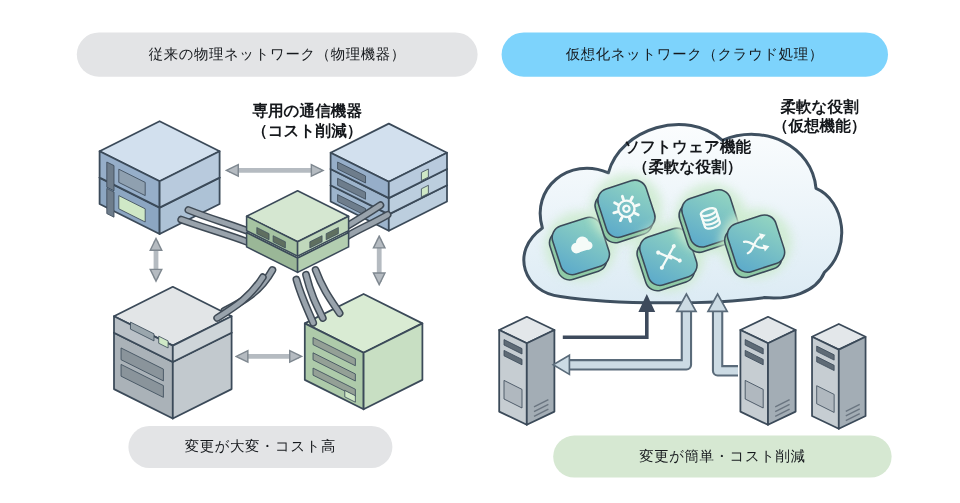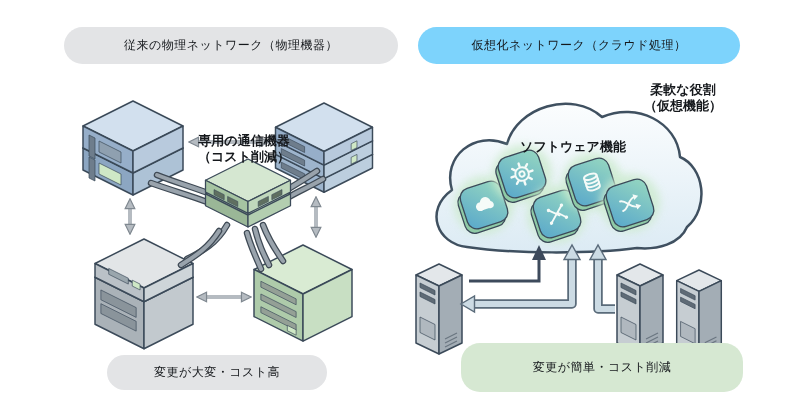--- a/index.html
+++ b/index.html
@@ -39,21 +39,21 @@
   .cableOut{fill:none;stroke:#3f4a55;stroke-width:6.5;stroke-linecap:round;}
   .cableIn{fill:none;stroke:#99a3ac;stroke-width:4;stroke-linecap:round;}
   .darrow{stroke:#b5bbc1;stroke-width:4;}
   .icon{stroke:#f5fbf8;stroke-width:1.9;fill:none;stroke-linecap:round;}
 </style>
 </head>
 <body>
 
 <div class="badge gray" style="left:64px;top:27px;width:334px;height:37px;">従来の物理ネットワーク（物理機器）</div>
 
-<div class="lbl" style="left:174px;top:86px;width:140px;margin-top:47px;">
+<div class="lbl" style="left:186px;top:86px;width:140px;">
   <span>専用の通信機器</span><br>
   <span>（コスト削減）</span>
 </div>
 
 <svg style="left:55px;top:85px;" width="345" height="270" viewBox="0 0 345 270">
   <defs>
     <g id="slab">
       <polygon class="ft" points="0,0 50,25 0,50 -50,25"></polygon>
       <polygon class="fl" points="-50,25 0,50 0,72 -50,47"></polygon>
       <polygon class="fr" points="0,50 50,25 50,47 0,72"></polygon>
@@ -294,17 +294,18 @@
       <polygon points="62.5,214 62.5,230 49,222" fill="#ccdbe4" stroke="#5a6b7a" stroke-width="1.4"></polygon>
     </g>
     <g>
       <path d="M 186,176 L 186,227 L 203,227" fill="none" stroke="#5a6b7a" stroke-width="9.5" stroke-linejoin="round"></path>
       <path d="M 186,176 L 186,227 L 203,227" fill="none" stroke="#ccdbe4" stroke-width="6" stroke-linejoin="round"></path>
       <polygon points="178,177.5 194,177.5 186,163" fill="#ccdbe4" stroke="#5a6b7a" stroke-width="1.4"></polygon>
     </g>
   </g>
 </svg>
 
-<div class="lbl" style="left:503px;top:116px;width:140px;margin-top:23px;">
+<div class="lbl" style="left:503px;top:116px;width:140px;">
   <span>ソフトウェア機能</span><br>
+  <span>（柔軟な役割）</span>
 </div>
 
-<div class="badge green" style="left:461px;top:343px;width:282px;height:49px;z-index:7;">変更が簡単・コスト削減</div>
+<div class="badge green" style="left:461px;top:363px;width:282px;height:35px;z-index:7;">変更が簡単・コスト削減</div>
 
 </body></html>

